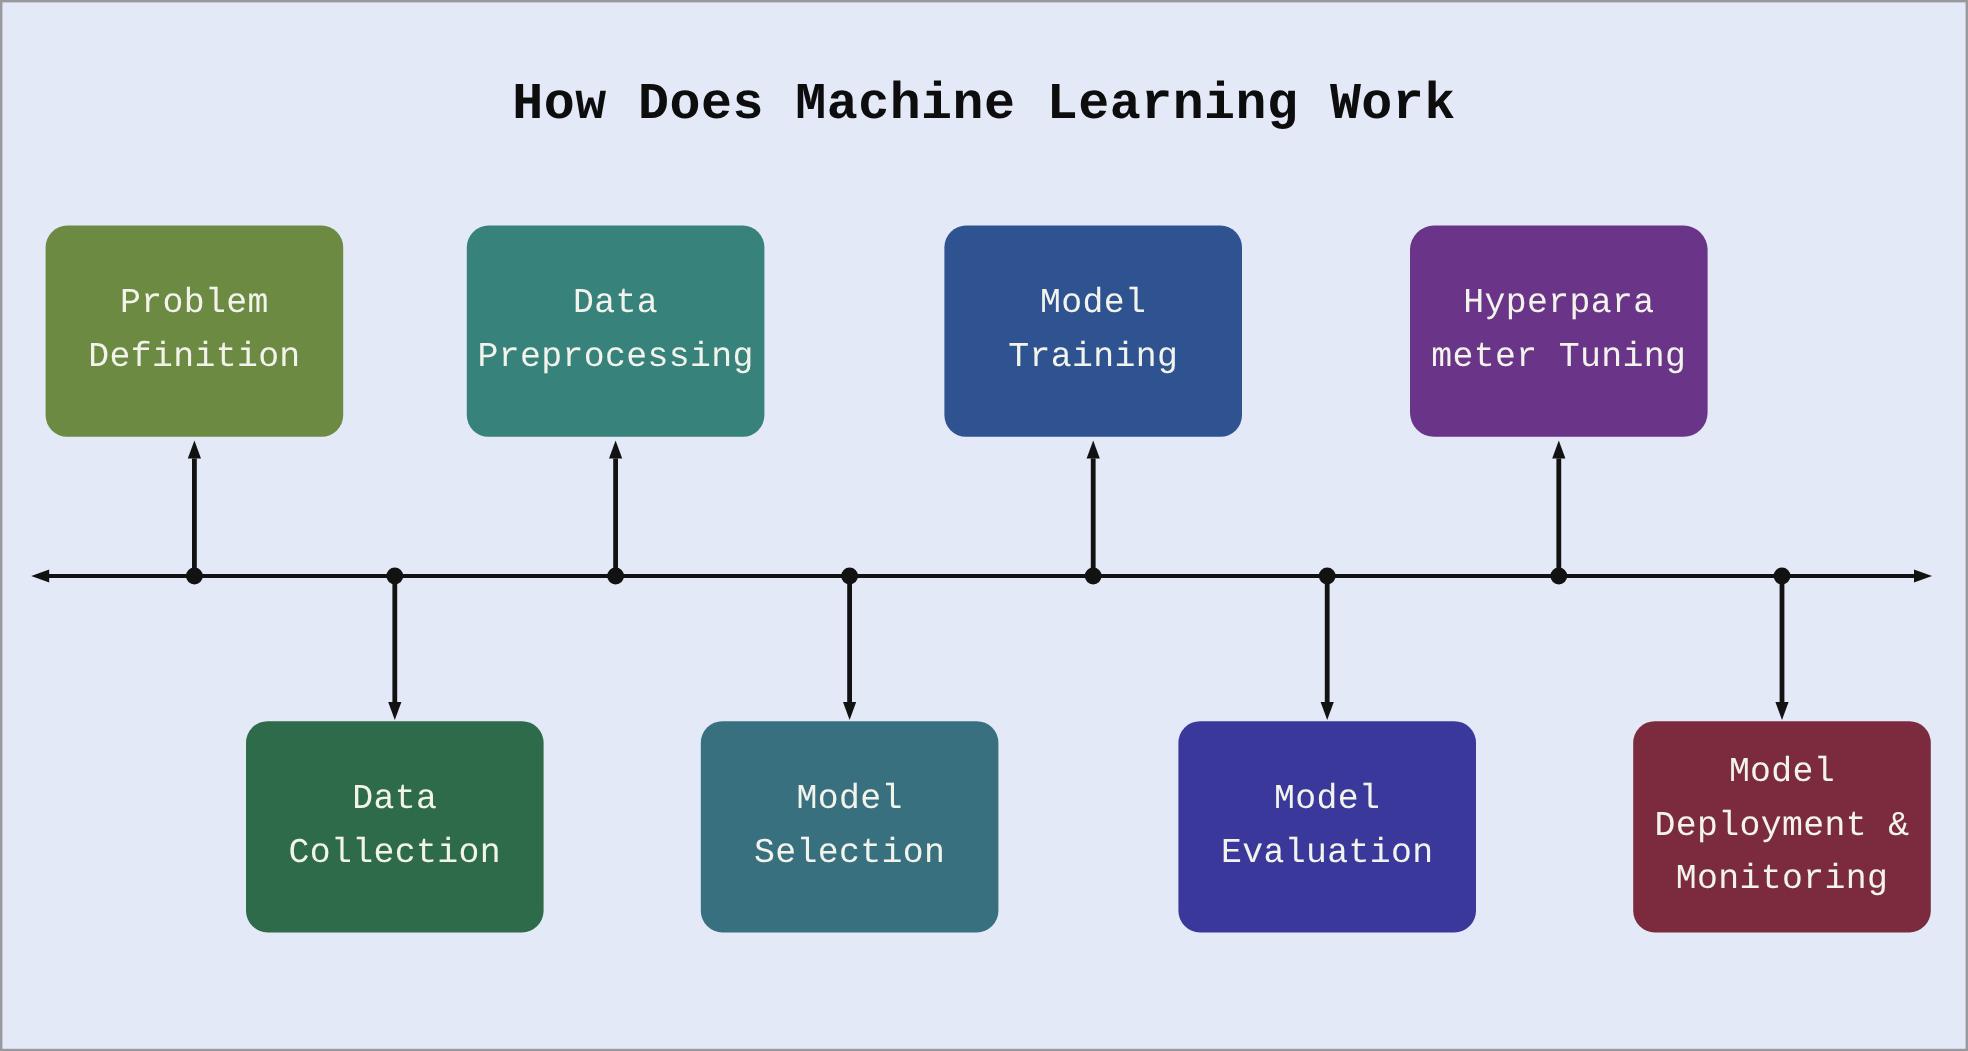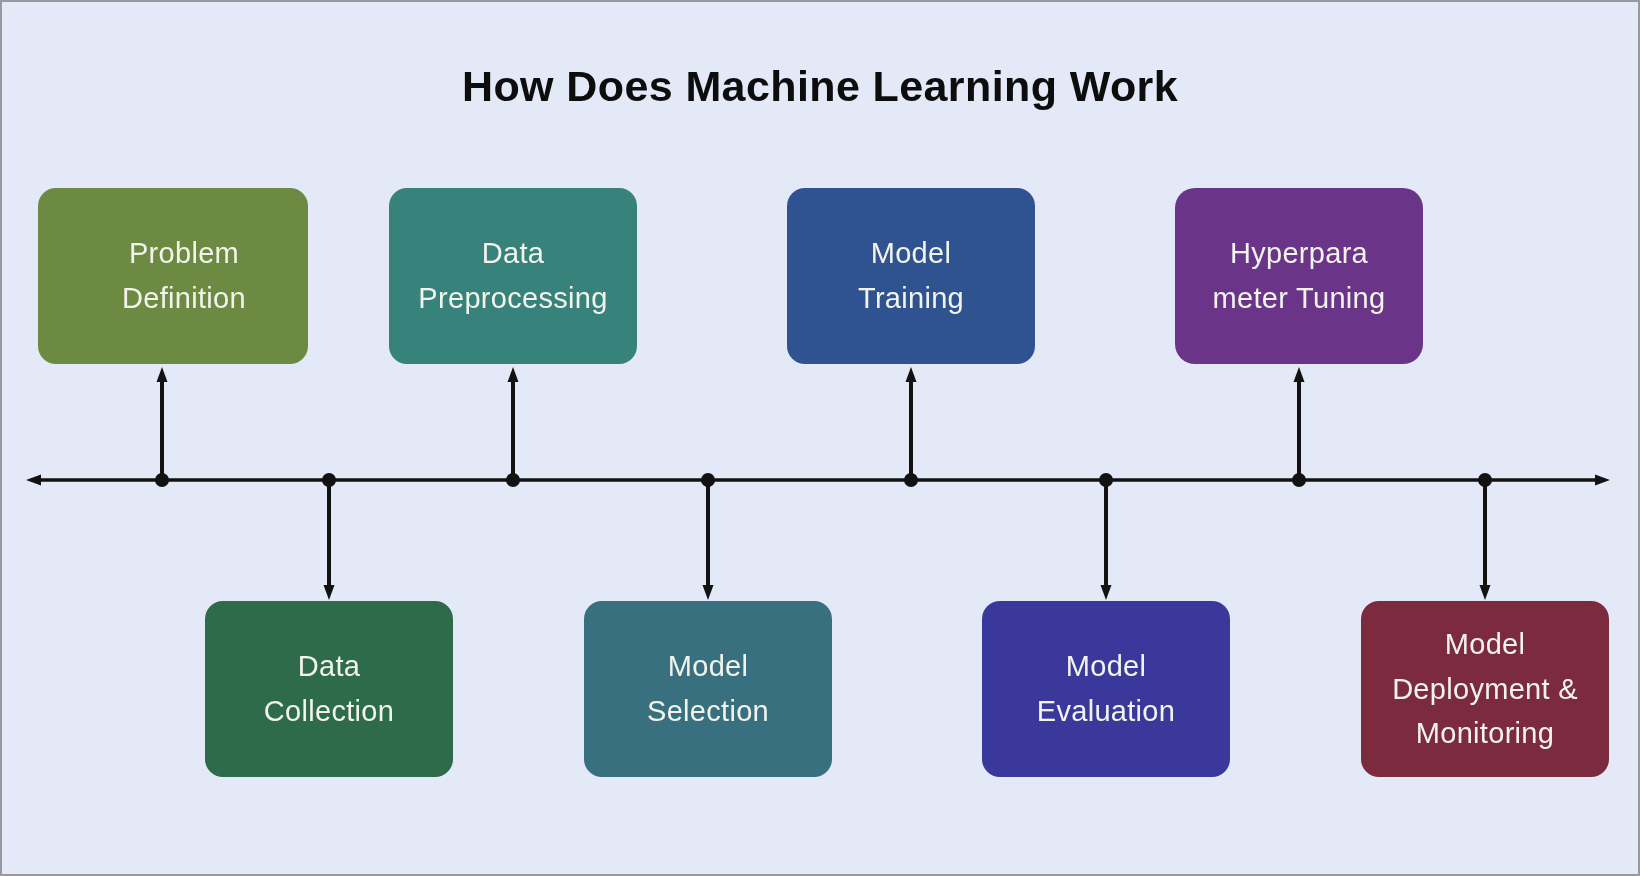--- a/index.html
+++ b/index.html
@@ -6,21 +6,21 @@
     margin: 0;
     padding: 0;
     background: #bfc4cf;
   }
   .canvas {
     position: relative;
     width: 1640px;
     height: 876px;
     box-sizing: border-box;
     overflow: hidden;
-    font-family: Liberation Sans, sans-serif;
+    font-family: Liberation Mono, monospace;
     border: 2px solid #98989E;
     background: #E4E9F8;
   }
   .title {
     position: absolute;
     top: 60px;
     left: 0;
     width: 100%;
     text-align: center;
     font-size: 43px;
@@ -81,21 +81,21 @@
       <polygon points="1104,598 1098.5,583 1109.5,583" fill="#121212"></polygon>
       <circle cx="1104" cy="478" r="7" fill="#121212"></circle>
       <line x1="1297" y1="478" x2="1297" y2="380" stroke="#121212" stroke-width="4"></line>
       <polygon points="1297,365 1291.5,380 1302.5,380" fill="#121212"></polygon>
       <circle cx="1297" cy="478" r="7" fill="#121212"></circle>
       <line x1="1483" y1="478" x2="1483" y2="583" stroke="#121212" stroke-width="4"></line>
       <polygon points="1483,598 1477.5,583 1488.5,583" fill="#121212"></polygon>
       <circle cx="1483" cy="478" r="7" fill="#121212"></circle>
     </svg>
   <div id="stages">
-      <div class="stage-box" style="left: 36px; top: 186px; background: rgb(108, 138, 66); padding-left: 22px;">
+      <div class="stage-box" style="left: 36px; top: 186px; background: rgb(108, 138, 66);">
         <div class="stage-label" style="color: rgb(242, 244, 236);">Problem<br>Definition</div>
       </div>
       <div class="stage-box" style="left: 203px; top: 599px; background: rgb(45, 107, 74);">
         <div class="stage-label" style="color: rgb(242, 244, 236);">Data<br>Collection</div>
       </div>
       <div class="stage-box" style="left: 387px; top: 186px; background: rgb(55, 130, 123);">
         <div class="stage-label" style="color: rgb(242, 244, 236);">Data<br>Preprocessing</div>
       </div>
       <div class="stage-box" style="left: 582px; top: 599px; background: rgb(56, 112, 127);">
         <div class="stage-label" style="color: rgb(242, 244, 236);">Model<br>Selection</div>

